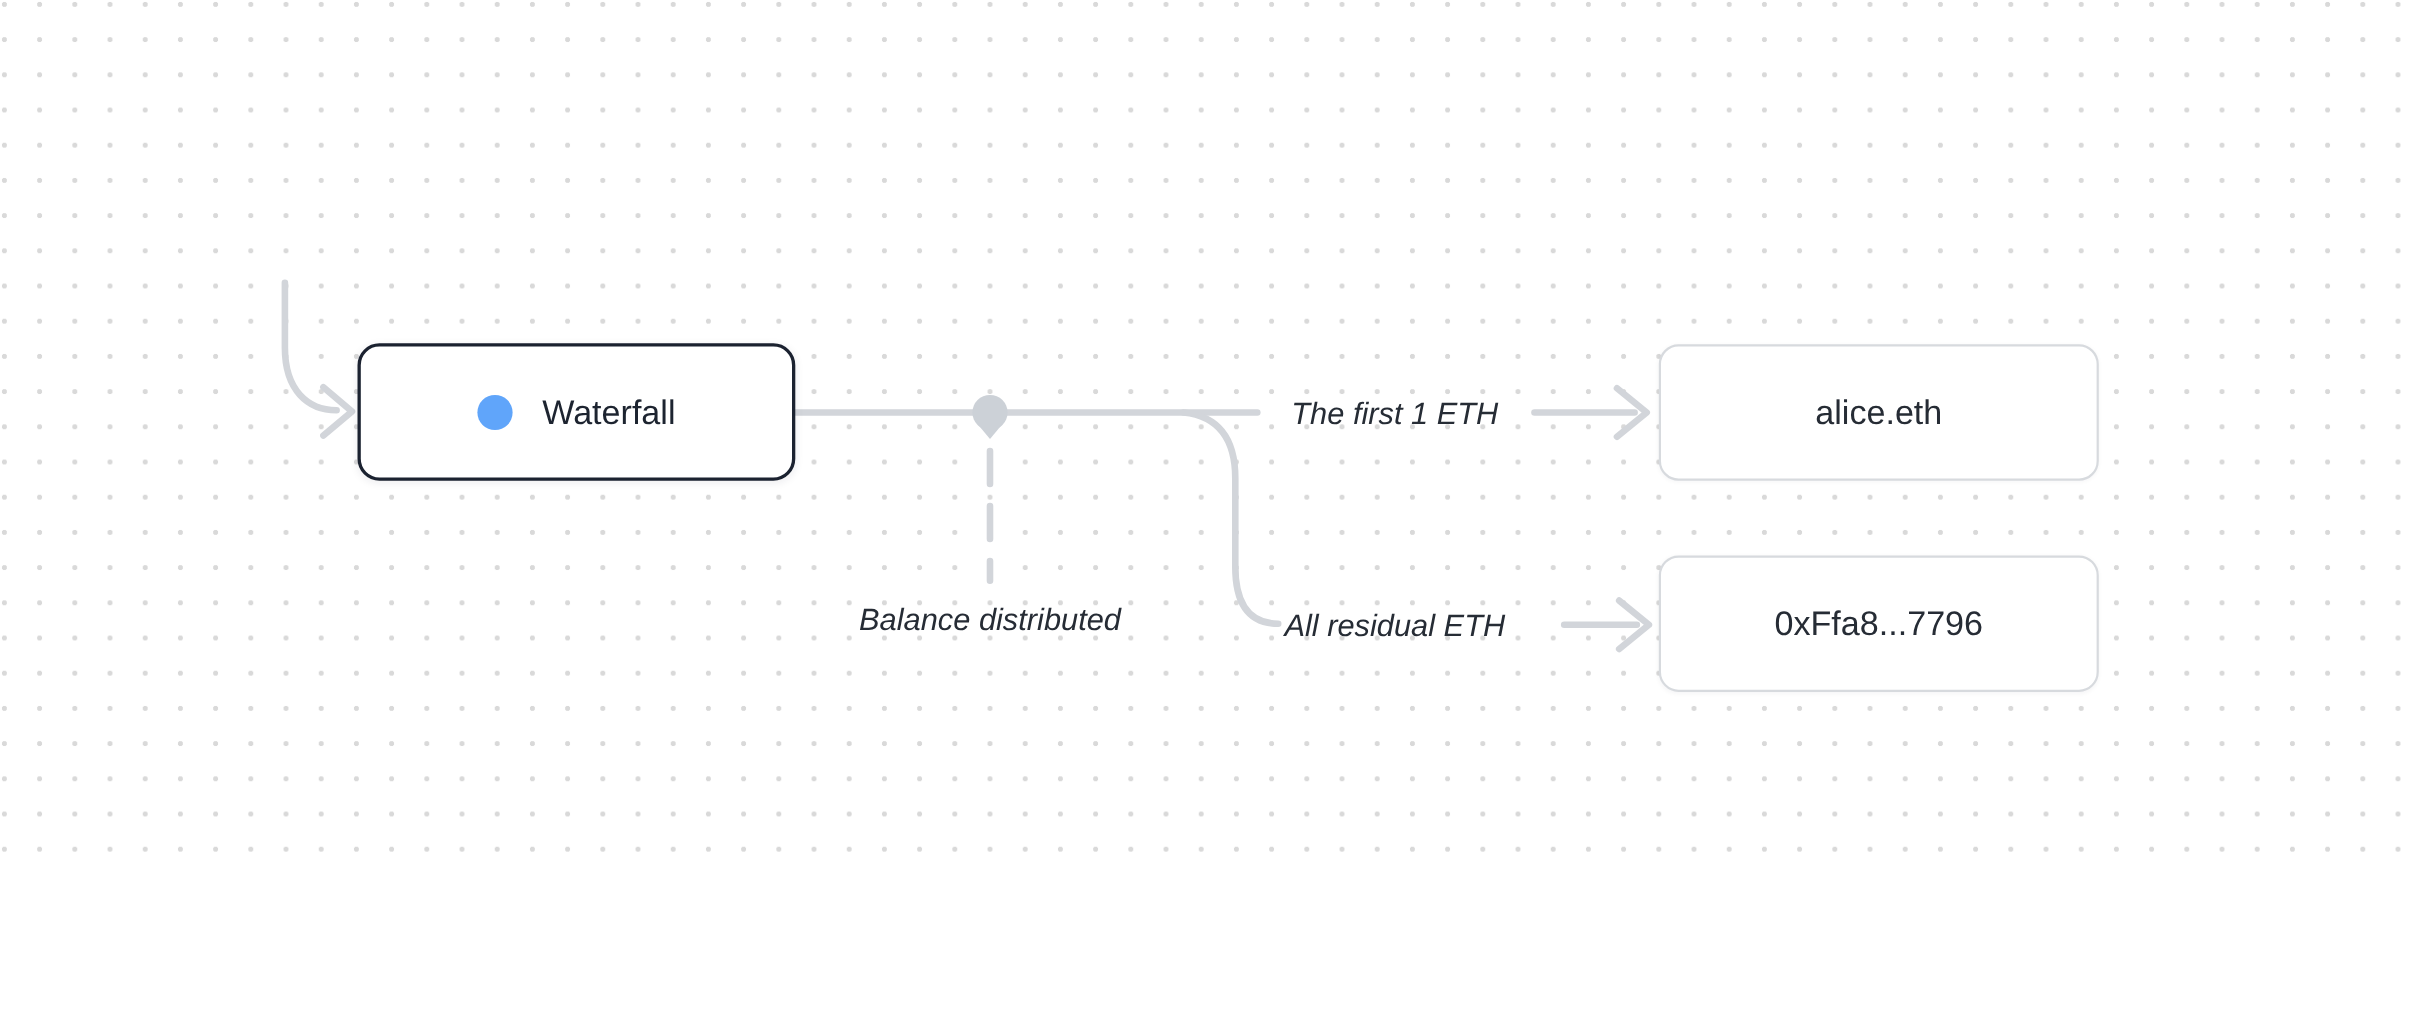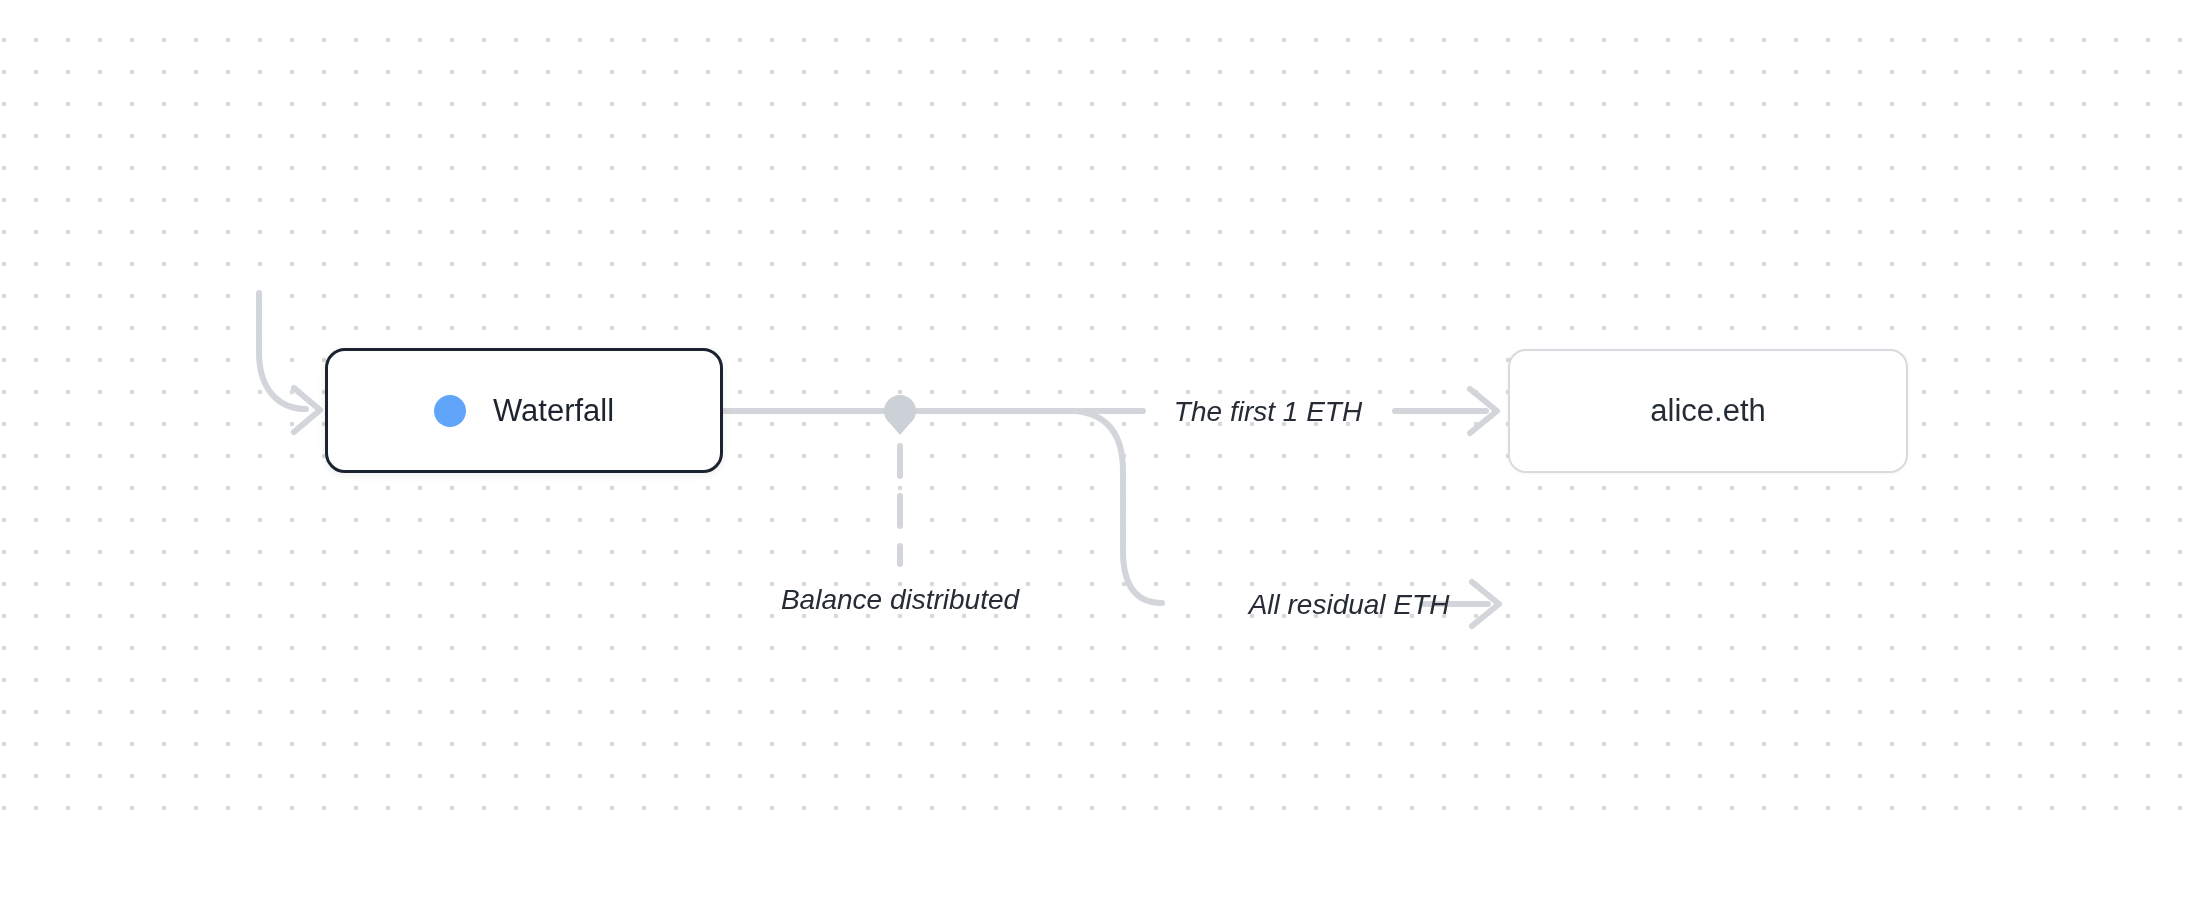--- a/index.html
+++ b/index.html
@@ -17,21 +17,20 @@
   body { font-family: "Liberation Sans", sans-serif; }
 
   .stage {
     position: relative;
     width: 2195px;
     height: 799px;
     overflow: hidden;
     background-color: var(--canvas-bg);
     background-image: radial-gradient(circle at 4px 4px, var(--grid-dot) 2.1px, transparent 2.6px);
     background-size: 32px 32px;
-    margin-top: 36px;
   }
 
   .edges-layer {
     position: absolute;
     left: 0; top: 0;
     width: 2195px; height: 919px;
   }
 
   .edge {
     fill: none;
@@ -78,21 +77,21 @@
 
   .edge-label {
     position: absolute;
     transform: translate(-50%, -50%);
     font-size: 28px;
     color: var(--text);
     white-space: nowrap;
     font-style: italic;
   }
   .label-first    { left: 1268px; top: 376px; }
-  .label-residual { left: 1349px; top: 569px; }
+  .label-residual { left: 1268px; top: 569px; }
   .label-balance  { left: 900px;  top: 564px; }
 </style>
 </head>
 <body>
 
 <div class="stage">
 
   <svg class="edges-layer" viewBox="0 0 2195 919">
 
     <path class="edge" d="M259,257 L259,316 C259,355 280,373 306,373"></path>
@@ -116,20 +115,23 @@
 
   <div class="node node-waterfall">
     <span class="dot"></span>
     <span class="label">Waterfall</span>
   </div>
 
   <div class="node node-recipient node-recipient-1">
     <span>alice.eth</span>
   </div>
 
+  <div class="node node-recipient node-recipient-2">
+    <span>0xFfa8...7796</span>
+  </div>
 
   <div class="edge-label label-first">The first 1 ETH</div>
 
   <div class="edge-label label-residual">All residual ETH</div>
 
   <div class="edge-label label-balance">Balance distributed</div>
 
 </div>
 
 </body></html>

